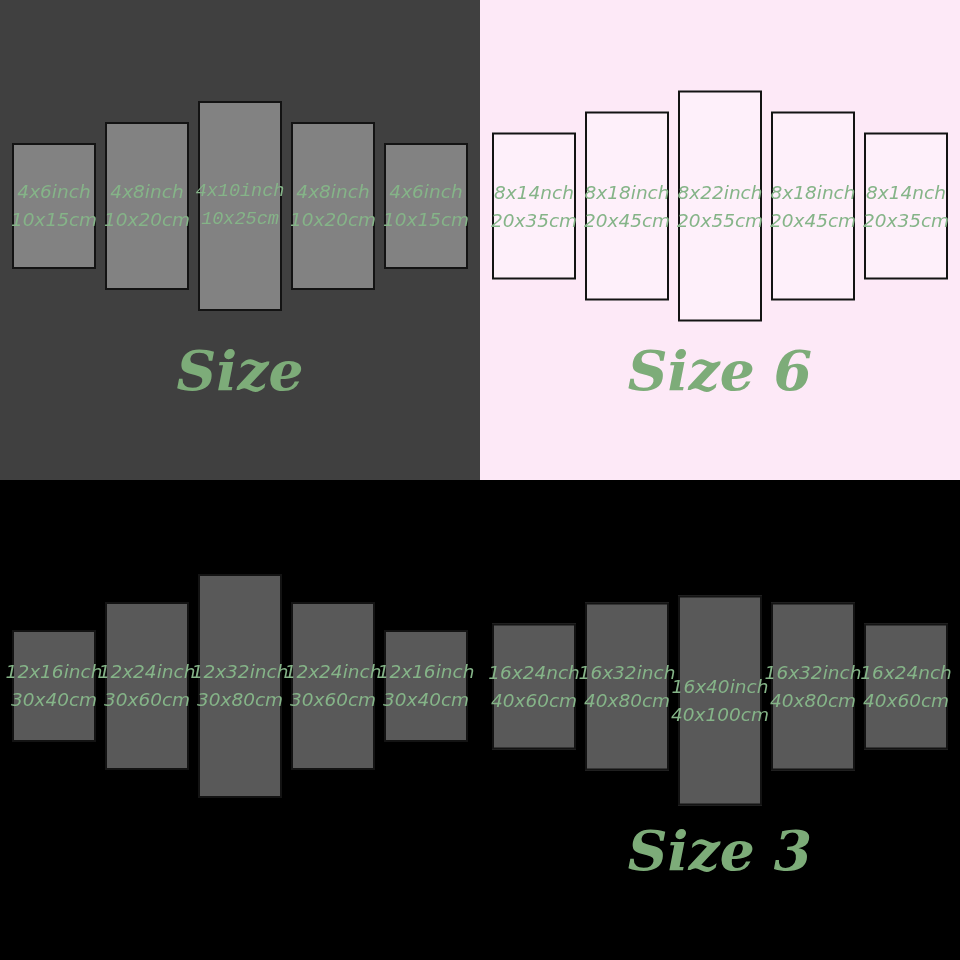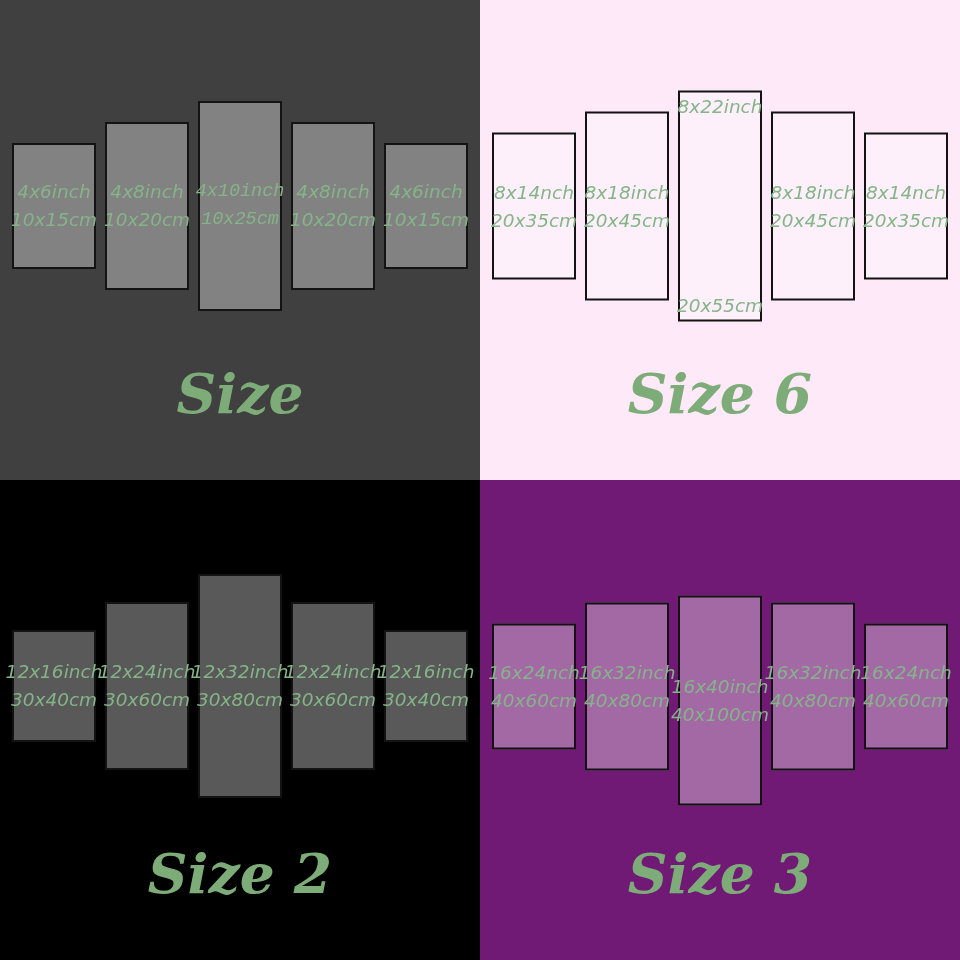--- a/index.html
+++ b/index.html
@@ -60,21 +60,20 @@
     top: 341px;
     left: 0;
     width: 100%;
     text-align: center;
     font-family: "DejaVu Serif", serif;
     font-style: italic;
     font-weight: bold;
     font-size: 55px;
     line-height: 1.1;
     color: var(--title-green);
-    margin-top: 23px;
   }
 </style>
 </head>
 <body>
 
 <div class="grid">
 
   <div class="quadrant" style="background: #404040;">
     <div class="panels-row">
       <div class="panel" style="height: 126px;">
@@ -104,21 +103,21 @@
   <div class="quadrant" style="background: rgb(253, 233, 247);">
     <div class="panels-row">
       <div class="panel" style="height: 147px;">
         <span class="panel-label">8x14nch</span>
         <span class="panel-label">20x35cm</span>
       </div>
       <div class="panel" style="height: 189px;">
         <span class="panel-label">8x18inch</span>
         <span class="panel-label">20x45cm</span>
       </div>
-      <div class="panel" style="height: 231px; justify-content: space-between;">
+      <div class="panel" style="height: 231px;">
         <span class="panel-label">8x22inch</span>
         <span class="panel-label">20x55cm</span>
       </div>
       <div class="panel" style="height: 189px;">
         <span class="panel-label">8x18inch</span>
         <span class="panel-label">20x45cm</span>
       </div>
       <div class="panel" style="height: 147px;">
         <span class="panel-label">8x14nch</span>
         <span class="panel-label">20x35cm</span>
@@ -143,24 +142,23 @@
       </div>
       <div class="panel" style="height: 168px;">
         <span class="panel-label">12x24inch</span>
         <span class="panel-label">30x60cm</span>
       </div>
       <div class="panel" style="height: 112px;">
         <span class="panel-label">12x16inch</span>
         <span class="panel-label">30x40cm</span>
       </div>
     </div>
-    <div class="size-title">Size 2</div>
   </div>
 
-  <div class="quadrant" style="background: #701a75;">
+  <div class="quadrant" style="background: #000000;">
     <div class="panels-row">
       <div class="panel" style="height: 126px;">
         <span class="panel-label">16x24nch</span>
         <span class="panel-label">40x60cm</span>
       </div>
       <div class="panel" style="height: 168px;">
         <span class="panel-label">16x32inch</span>
         <span class="panel-label">40x80cm</span>
       </div>
       <div class="panel" style="height: 210px; margin-top: 29px;">

